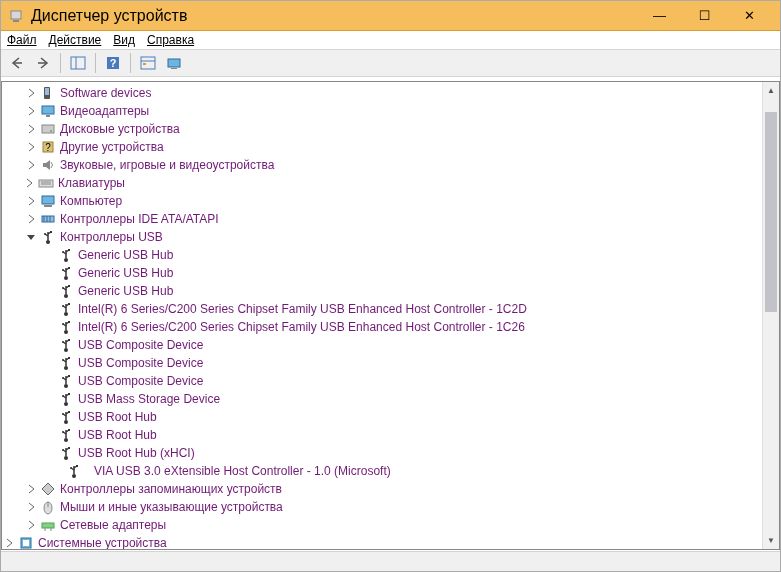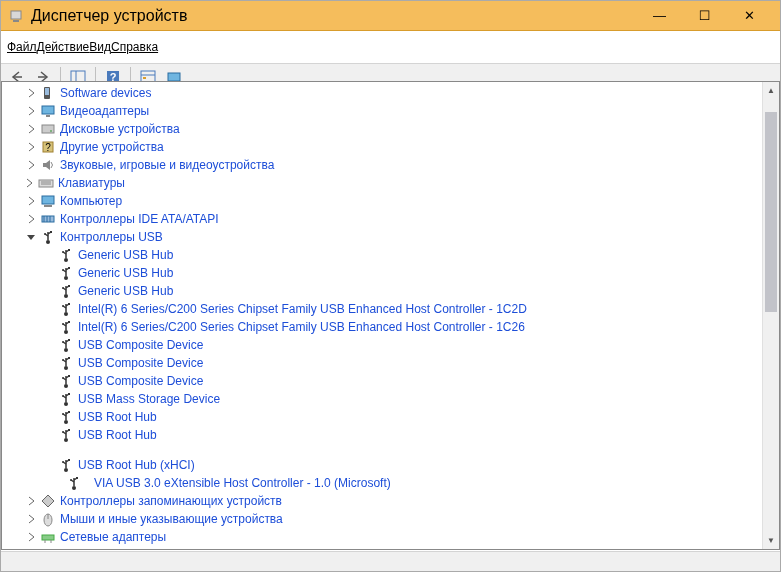--- a/index.html
+++ b/index.html
@@ -2,33 +2,33 @@
 <html><head>
 <meta charset="utf-8">
 <style>
 * { box-sizing: border-box; margin: 0; padding: 0; font-family: "Segoe UI", Tahoma, sans-serif; }
 body { background: #fff; width: 781px; height: 572px; overflow: hidden; border: 1px solid #aaa; }
 .titlebar { background: #f5bd5c; height: 30px; display: flex; align-items: center; padding: 0 8px; border-bottom: 1px solid #d89c2c; }
 .titlebar .app-icon { width: 16px; height: 16px; margin-right: 6px; }
 .titlebar .title { flex: 1; font-size: 16px; color: #000; }
 .titlebar .win-controls { display: flex; gap: 0; }
 .titlebar .win-btn { width: 45px; height: 29px; display: flex; align-items: center; justify-content: center; font-size: 13px; color: #000; cursor: default; }
-.menubar { height: 32px; display: flex; align-items: center; padding: 0 6px; background: #fff; font-size: 12px; }
+.menubar { height: 18px; display: flex; align-items: center; padding: 0 6px; background: #fff; gap: 12px; font-size: 12px; }
 .menubar .menu-item { cursor: default; }
 .menubar .menu-item span.key { text-decoration: underline; }
 .toolbar { height: 28px; background: #f0f0f0; border-top: 1px solid #d4d4d4; border-bottom: 1px solid #d4d4d4; display: flex; align-items: center; padding: 0 4px; gap: 2px; }
 .toolbar .tbtn { width: 24px; height: 22px; display: flex; align-items: center; justify-content: center; border: 1px solid transparent; cursor: default; }
 .toolbar .sep { width: 1px; height: 20px; background: #c0c0c0; margin: 0 3px; }
 .content { position: absolute; top: 81px; left: 1px; right: 1px; bottom: 22px; border: 1px solid #888; background: #fff; overflow: hidden; display: flex; }
 .tree { flex: 1; overflow-y: auto; font-size: 12px; padding: 2px 0; }
 .tree-row { display: flex; align-items: center; height: 18px; white-space: nowrap; cursor: default; padding-right: 6px; }
 .arrow { width: 14px; height: 14px; display: inline-flex; align-items: center; justify-content: center; font-size: 9px; color: #555; margin-right: 2px; }
 .arrow.empty { visibility: hidden; }
 .node-icon { width: 16px; height: 16px; display: inline-flex; align-items: center; justify-content: center; margin-right: 4px; flex-shrink: 0; }
-.node-label { color: #1d4ed8; }
+.node-label { color: #701a75; }
 .scrollbar { width: 17px; background: #f0f0f0; border-left: 1px solid #e0e0e0; position: relative; }
 .scrollbar .sbtn { height: 17px; display: flex; align-items: center; justify-content: center; font-size: 8px; color: #555; cursor: default; }
 .scrollbar .sbtn.up { position: absolute; top: 0; width: 100%; }
 .scrollbar .sbtn.down { position: absolute; bottom: 0; width: 100%; }
 .scrollbar .thumb { position: absolute; left: 2px; right: 2px; top: 30px; height: 200px; background: #c2c3c9; border-radius: 0; }
 .statusbar { position: absolute; bottom: 1px; left: 1px; right: 1px; height: 20px; background: #f0f0f0; border-top: 1px solid #d4d4d4; }
 
 svg { display: block; }
 </style>
 </head>
@@ -369,21 +369,21 @@
           <svg width="16" height="16">
             <circle cx="8" cy="13" r="2" fill="#333"></circle>
             <line x1="8" y1="3" x2="8" y2="11" stroke="#333" stroke-width="1.5"></line>
             <path d="M8 7 l-3 -2 M8 5 l3 -2" stroke="#333" stroke-width="1.5" fill="none"></path>
             <circle cx="5" cy="5" r="1" fill="#333"></circle>
             <rect x="10" y="2" width="2" height="2" fill="#333"></rect>
           </svg>
         </span>
         <span class="node-label">USB Root Hub</span>
       </div>
-      <div class="tree-row" style="padding-left: 40px; margin-top: 12px;">
+      <div class="tree-row" style="padding-left: 40px;">
         <span class="arrow empty">&nbsp;</span>
         <span class="node-icon">
           <svg width="16" height="16">
             <circle cx="8" cy="13" r="2" fill="#333"></circle>
             <line x1="8" y1="3" x2="8" y2="11" stroke="#333" stroke-width="1.5"></line>
             <path d="M8 7 l-3 -2 M8 5 l3 -2" stroke="#333" stroke-width="1.5" fill="none"></path>
             <circle cx="5" cy="5" r="1" fill="#333"></circle>
             <rect x="10" y="2" width="2" height="2" fill="#333"></rect>
           </svg>
         </span>

